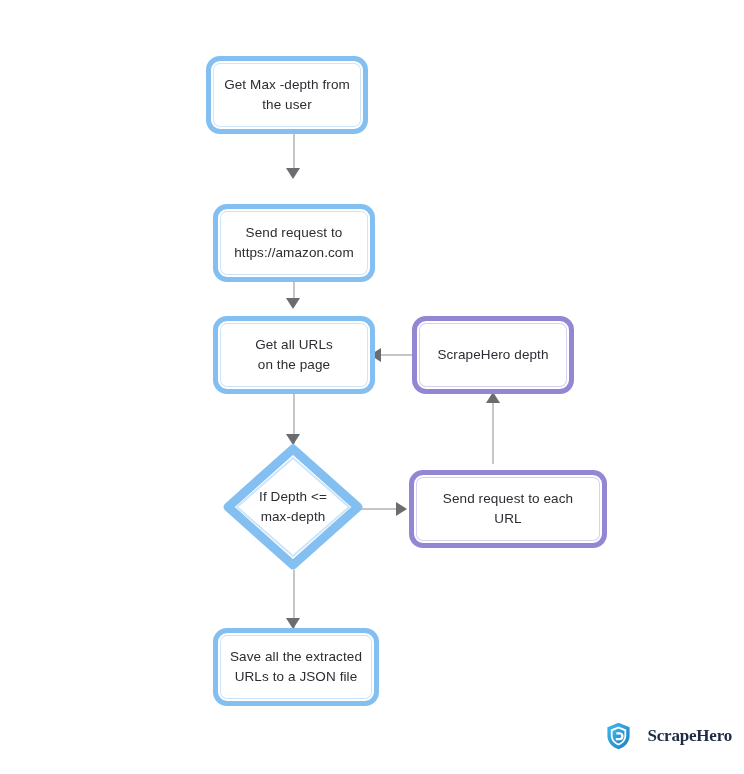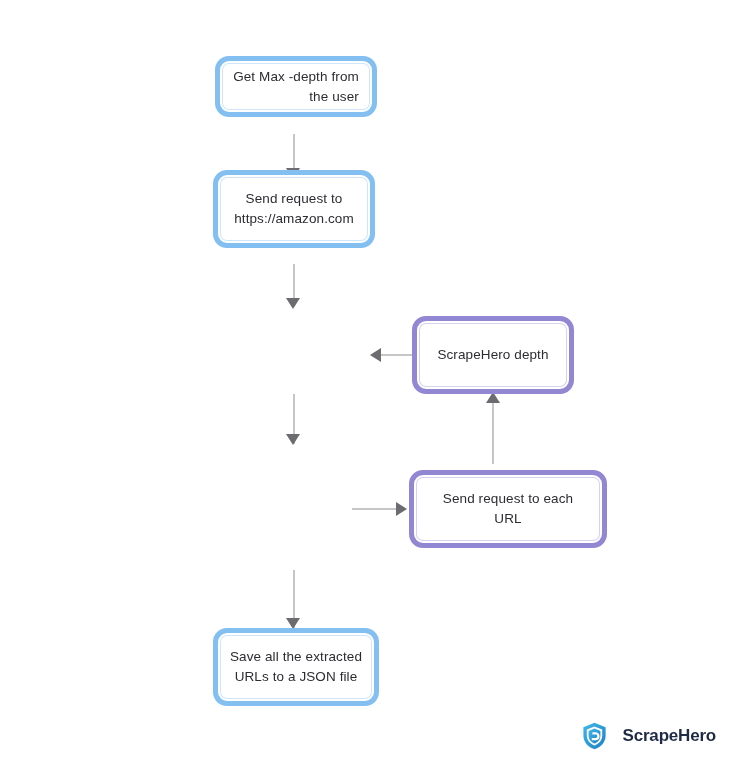--- a/index.html
+++ b/index.html
@@ -99,25 +99,26 @@
   }
   .arrowhead.right {
     border-top: 7px solid transparent;
     border-bottom: 7px solid transparent;
     border-left: 11px solid #6b6b70;
   }
 
   
   #brand-logo {
     position: absolute;
-    right: 28px;
+    right: 12px;
     bottom: 24px;
     display: flex;
     align-items: center;
     gap: 16px;
+    font-family: Liberation Serif, serif;
   }
   #brand-logo .brand-text {
     font-size: 17px;
     font-weight: bold;
     color: #1f2b44;
     letter-spacing: -0.2px;
   }
 </style>
 </head>
 <body>
@@ -138,31 +139,43 @@
 
   <div class="conn h" style="left:352px; top:508px; width:52px;"></div>
   <div class="arrowhead right" style="left:396px; top:502px;"></div>
 
   <div class="conn v" style="left:492px; top:398px; height:66px;"></div>
   <div class="arrowhead up" style="left:486px; top:392px;"></div>
 
   <div class="conn h" style="left:378px; top:354px; width:34px;"></div>
   <div class="arrowhead left" style="left:370px; top:348px;"></div>
 
-  <div class="node process blue" style="left:215px; top:56px; width:162px; height:61px;text-align:right;">
+  <div class="node process blue" style="left:206px; top:56px; width:162px; height:78px;">
     <span class="node-label">Get Max -depth from
 the user</span>
   </div>
 
-  <div class="node process blue" style="left:213px; top:170px; width:162px; height:78px;">
+  <div class="node process blue" style="left:213px; top:204px; width:162px; height:78px;">
     <span class="node-label">Send request to
 https://amazon.com</span>
   </div>
 
-
+  <div class="node process blue" style="left:213px; top:316px; width:162px; height:78px;">
+    <span class="node-label">Get all URLs
+on the page</span>
+  </div>
+
+  <div class="node decision" style="left:223px; top:444px; width:140px; height:126px;">
+    <svg class="diamond-shape" viewBox="0 0 140 126" preserveAspectRatio="none">
+      <polygon points="70,5 135,63 70,121 5,63" fill="#ffffff" stroke="#83bff1" stroke-width="9" stroke-linejoin="round"></polygon>
+      <polygon points="70,14 126,63 70,112 14,63" fill="#ffffff" stroke="#cfe6fa" stroke-width="2" stroke-linejoin="round"></polygon>
+    </svg>
+    <span class="node-label">If Depth &lt;=
+max-depth</span>
+  </div>
 
   <div class="node process blue" style="left:213px; top:628px; width:166px; height:78px;">
     <span class="node-label">Save all the extracted
 URLs to a JSON file</span>
   </div>
 
   <div class="node process purple" style="left:412px; top:316px; width:162px; height:78px;">
     <span class="node-label">ScrapeHero depth</span>
   </div>
 

